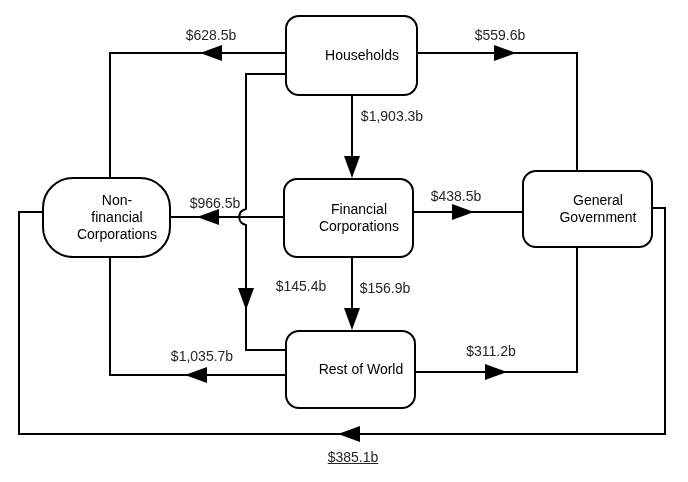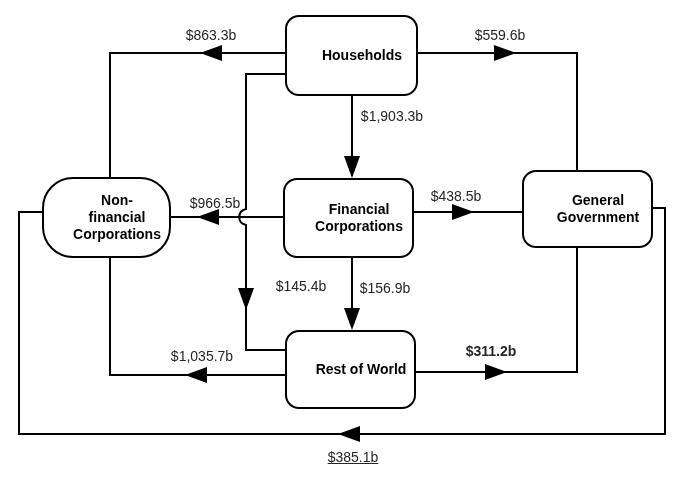--- a/index.html
+++ b/index.html
@@ -18,21 +18,21 @@
   .node {
     position: absolute;
     box-sizing: border-box;
     background: #ffffff;
     border: 2.5px solid #000000;
     border-radius: 14px;
     display: flex;
     flex-direction: column;
     align-items: center;
     justify-content: center;
-    font-weight: bold;
+    font-weight: normal;
     font-size: 14px;
     line-height: 17px;
     color: #000000;
     text-align: center;
     padding-left: 21px;
   }
   .node-households  { left: 285px; top: 15px;  width: 133px; height: 81px; }
   .node-nonfinancial{ left: 42px;  top: 177px; width: 129px; height: 81px; border-radius: 31px; }
   .node-financial   { left: 283px; top: 178px; width: 131px; height: 80px; }
   .node-government  { left: 522px; top: 170px; width: 131px; height: 78px; }
@@ -45,21 +45,21 @@
     white-space: nowrap;
   }
   .fl-709  { left: 211px; top: 35px;  }
   .fl-559  { left: 500px; top: 35px; text-align: right;  }
   .fl-1903 { left: 392px; top: 116px; }
   .fl-966  { left: 215px; top: 203px; }
   .fl-357  { left: 456px; top: 196px; }
   .fl-145  { left: 285px; top: 286px; margin-left: 16px; }
   .fl-156  { left: 385px; top: 288px; }
   .fl-1035 { left: 202px; top: 356px; }
-  .fl-311  { left: 491px; top: 351px; font-weight: bold; }
+  .fl-311  { left: 491px; top: 351px; }
   .fl-385  { left: 353px; top: 457px; text-decoration: underline; }
 </style>
 </head>
 <body>
 
 <div class="canvas">
 
   <svg class="edges-layer" width="688" height="482" viewBox="0 0 688 482">
     <g stroke="#000000" stroke-width="2" fill="none">
       <path d="M285,53 H110 V177"></path>
@@ -104,21 +104,21 @@
 
   <div class="node node-government">
     <span>General</span>
     <span>Government</span>
   </div>
 
   <div class="node node-restofworld">
     <span>Rest of World</span>
   </div>
 
-  <span class="flow-label fl-709">$863.3b</span>
+  <span class="flow-label fl-709">$628.5b</span>
   <span class="flow-label fl-559">$559.6b</span>
   <span class="flow-label fl-1903">$1,903.3b</span>
   <span class="flow-label fl-966">$966.5b</span>
   <span class="flow-label fl-357">$438.5b</span>
   <span class="flow-label fl-145">$145.4b</span>
   <span class="flow-label fl-156">$156.9b</span>
   <span class="flow-label fl-1035">$1,035.7b</span>
   <span class="flow-label fl-311">$311.2b</span>
   <span class="flow-label fl-385">$385.1b</span>
 

